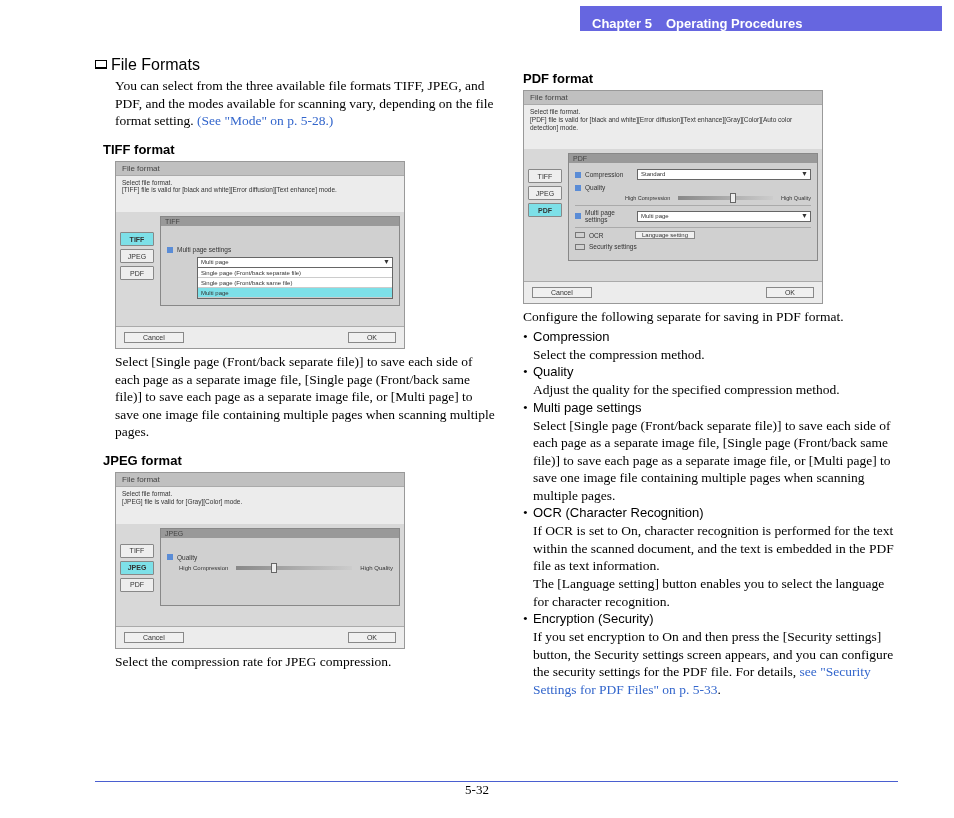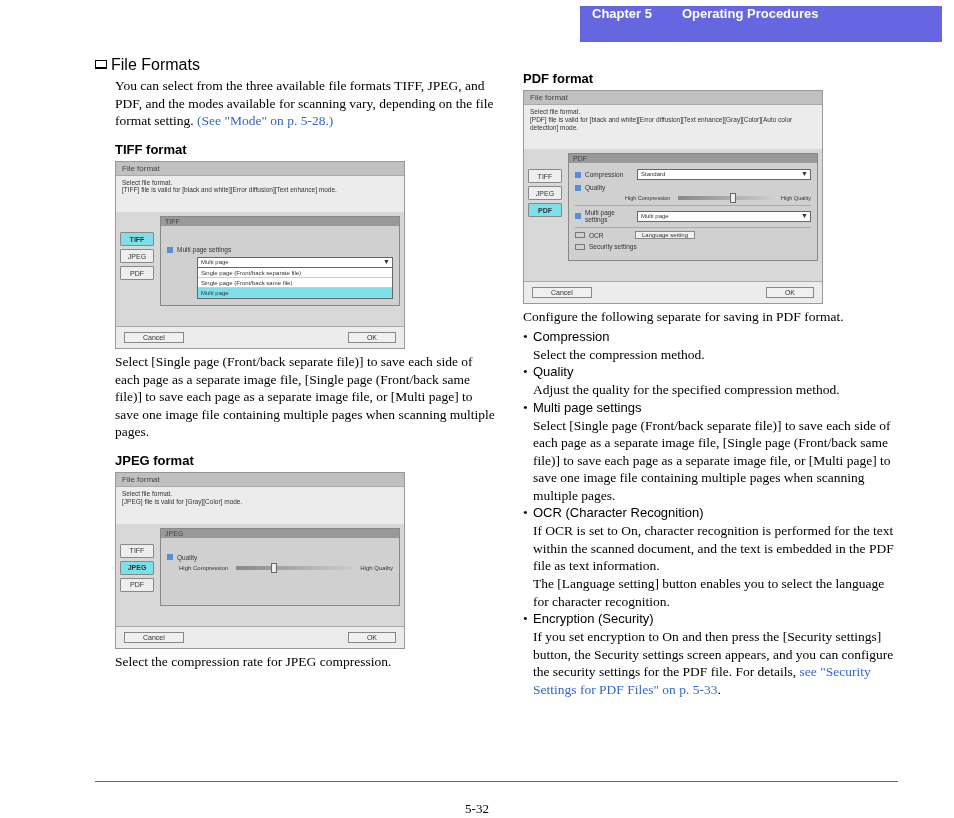--- a/index.html
+++ b/index.html
@@ -10,30 +10,30 @@
     font-size: 13.5px;
     color: #000;
     background: #fff;
     position: relative;
   }
   .header-banner {
     position: absolute;
     top: 6px;
     right: 12px;
     left: 580px;
-    height: 36px;
+    height: 25px;
     background: #6666e0;
     color: #fff;
     font-family: Arial, sans-serif;
     font-weight: bold;
     font-size: 13px;
     display: flex;
-    align-items: flex-start;
+    align-items: flex-end;
     padding-left: 12px;
-    gap: 30px;
+    gap: 14px;
   }
   .content {
     position: absolute;
     top: 56px;
     left: 95px;
     right: 56px;
     bottom: 60px;
     display: flex;
     gap: 28px;
   }
@@ -53,21 +53,21 @@
     margin-right: 4px;
     position: relative;
     top: -1px;
   }
   .intro { margin-left: 20px; line-height: 1.3; }
   .link { color: #3366cc; }
   .subhead {
     font-family: Arial, sans-serif;
     font-weight: bold;
     font-size: 13px;
-    margin-left: 20px;
+    margin-left: 8px;
     margin-top: 12px;
     margin-bottom: 4px;
   }
   .subhead.pdf { margin-left: 0; margin-top: 15px; }
   .caption { margin-left: 20px; line-height: 1.3; margin-top: 4px; }
   .caption.pdf { margin-left: 0; }
   .screenshot {
     margin-left: 20px;
     border: 1px solid #999;
     background: #d8d8d8;
@@ -124,21 +124,21 @@
   .bullet-item { display:flex; margin-top:0; line-height:1.3; }
   .bullet-dot { width:10px; }
   .bullet-body { flex:1; }
   .bullet-label { font-family: Arial, sans-serif; font-size:13px; }
   .bullet-desc { }
   .footer-rule {
     position:absolute; left:95px; right:56px; bottom:36px;
     border-top:1.5px solid #4a5fd0;
   }
   .page-num {
-    position:absolute; bottom:1px; left:0; right:0;
+    position:absolute; bottom:20px; left:0; right:0;
     text-align:center; font-size:13px;
   }
 </style>
 </head>
 <body>
 
 <div class="header-banner">
   <span>Chapter 5</span>
   <span>Operating Procedures</span>
 </div>

